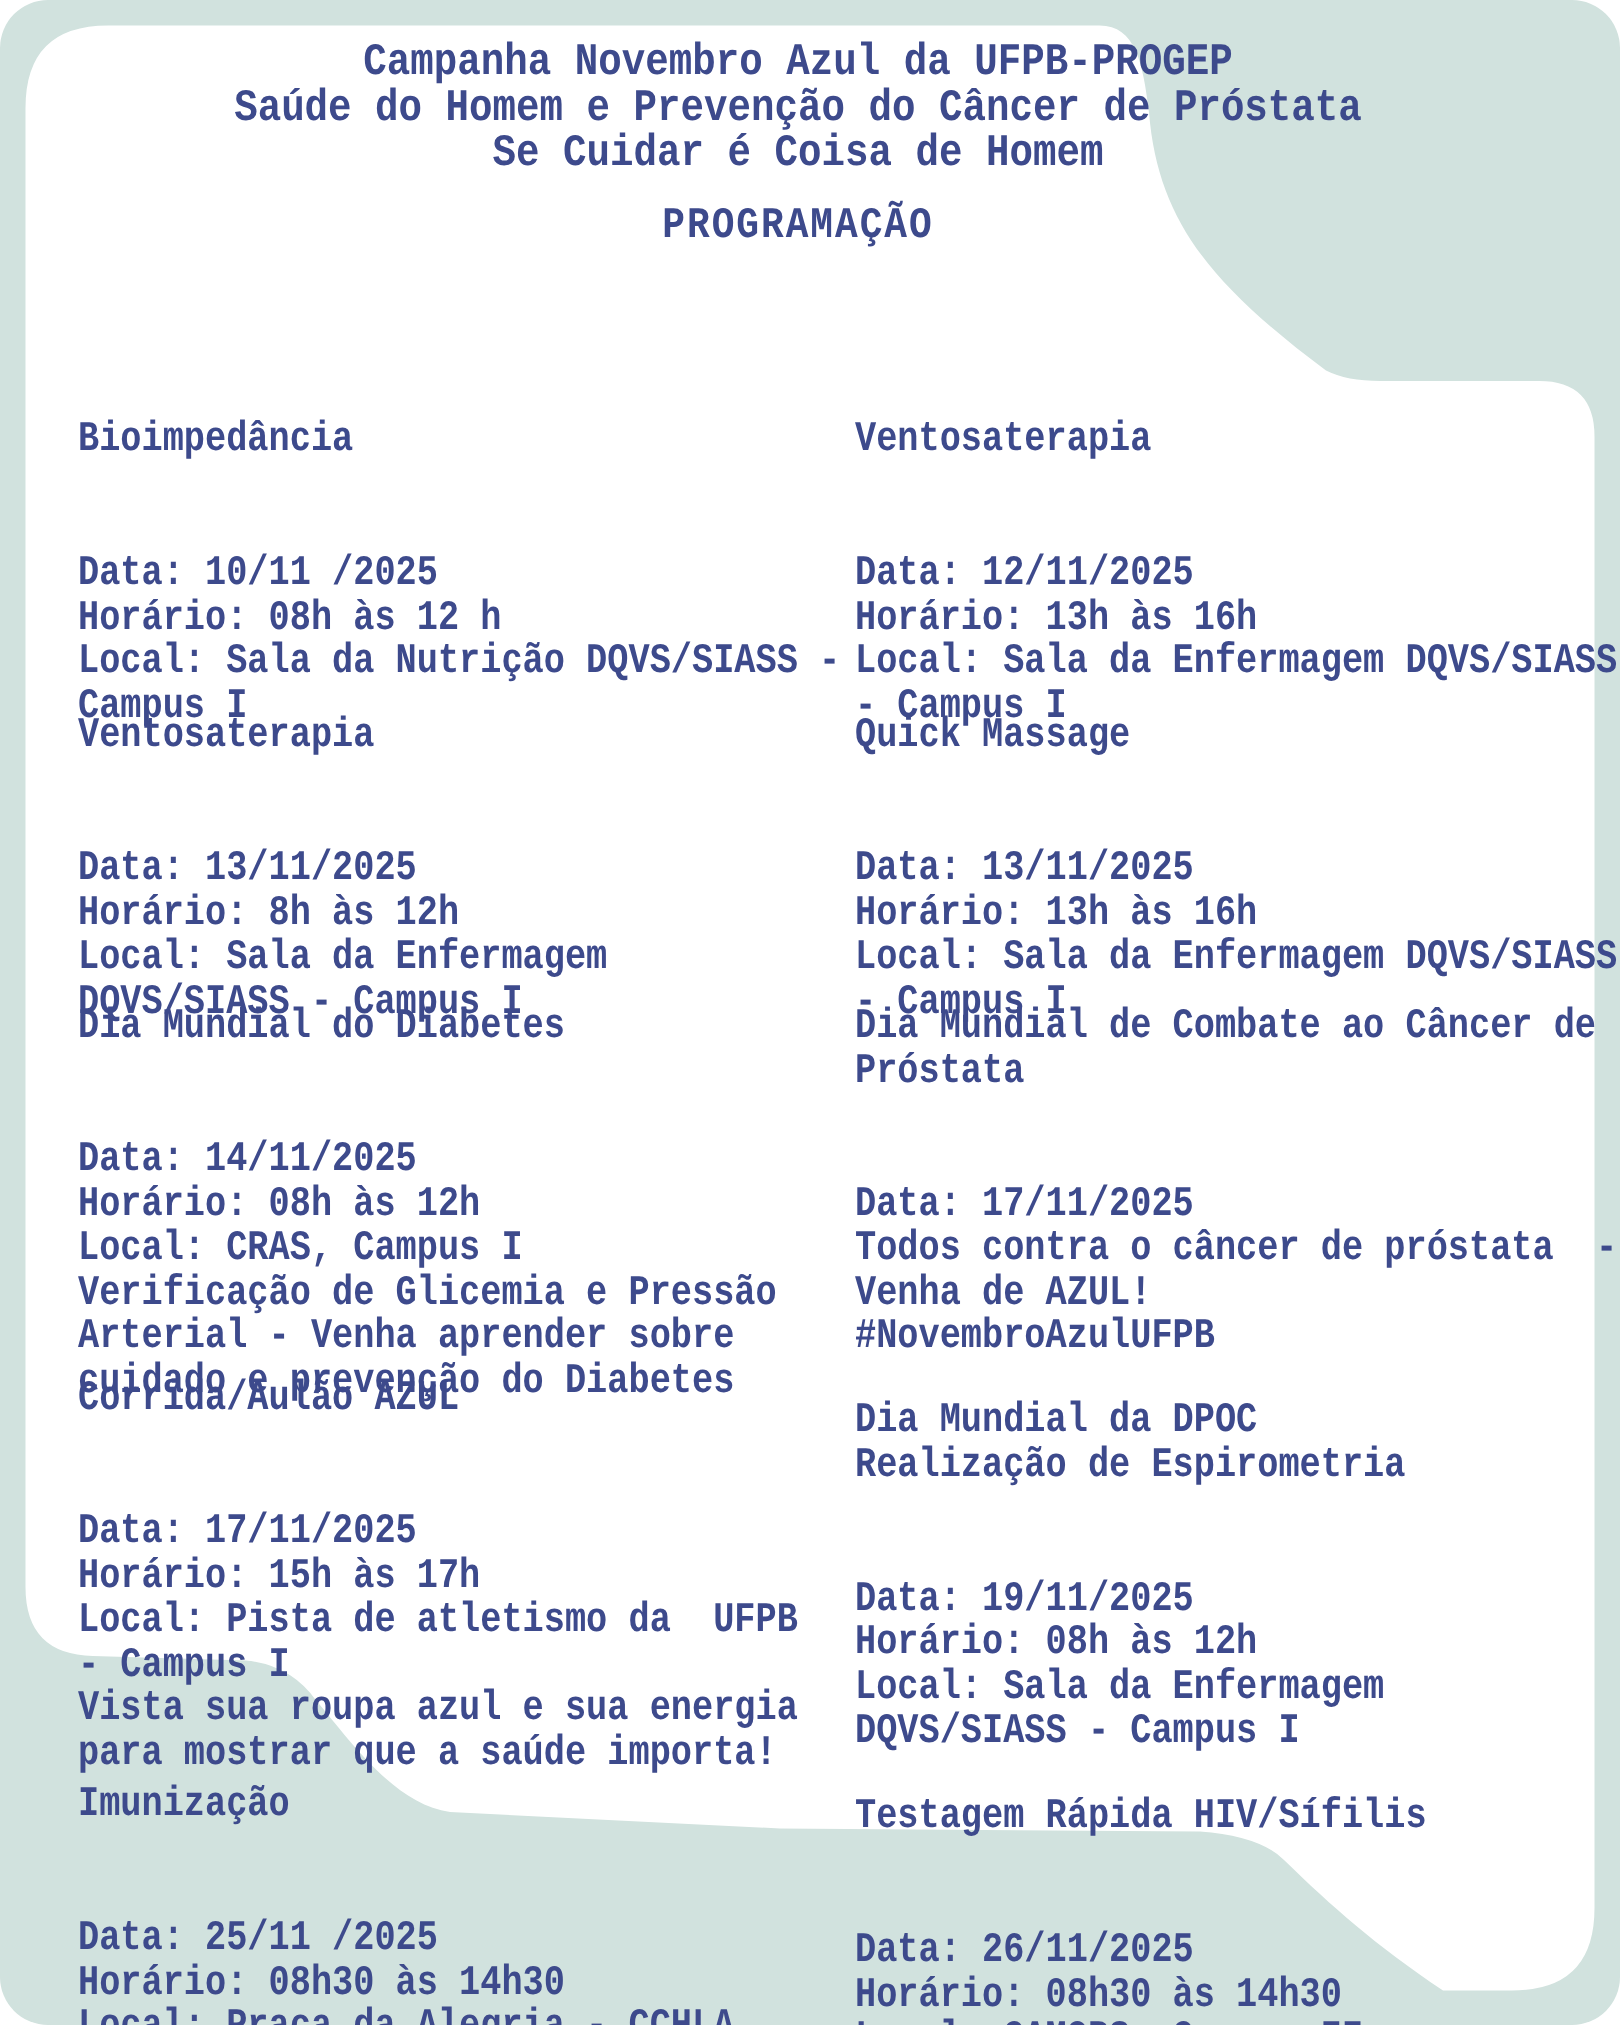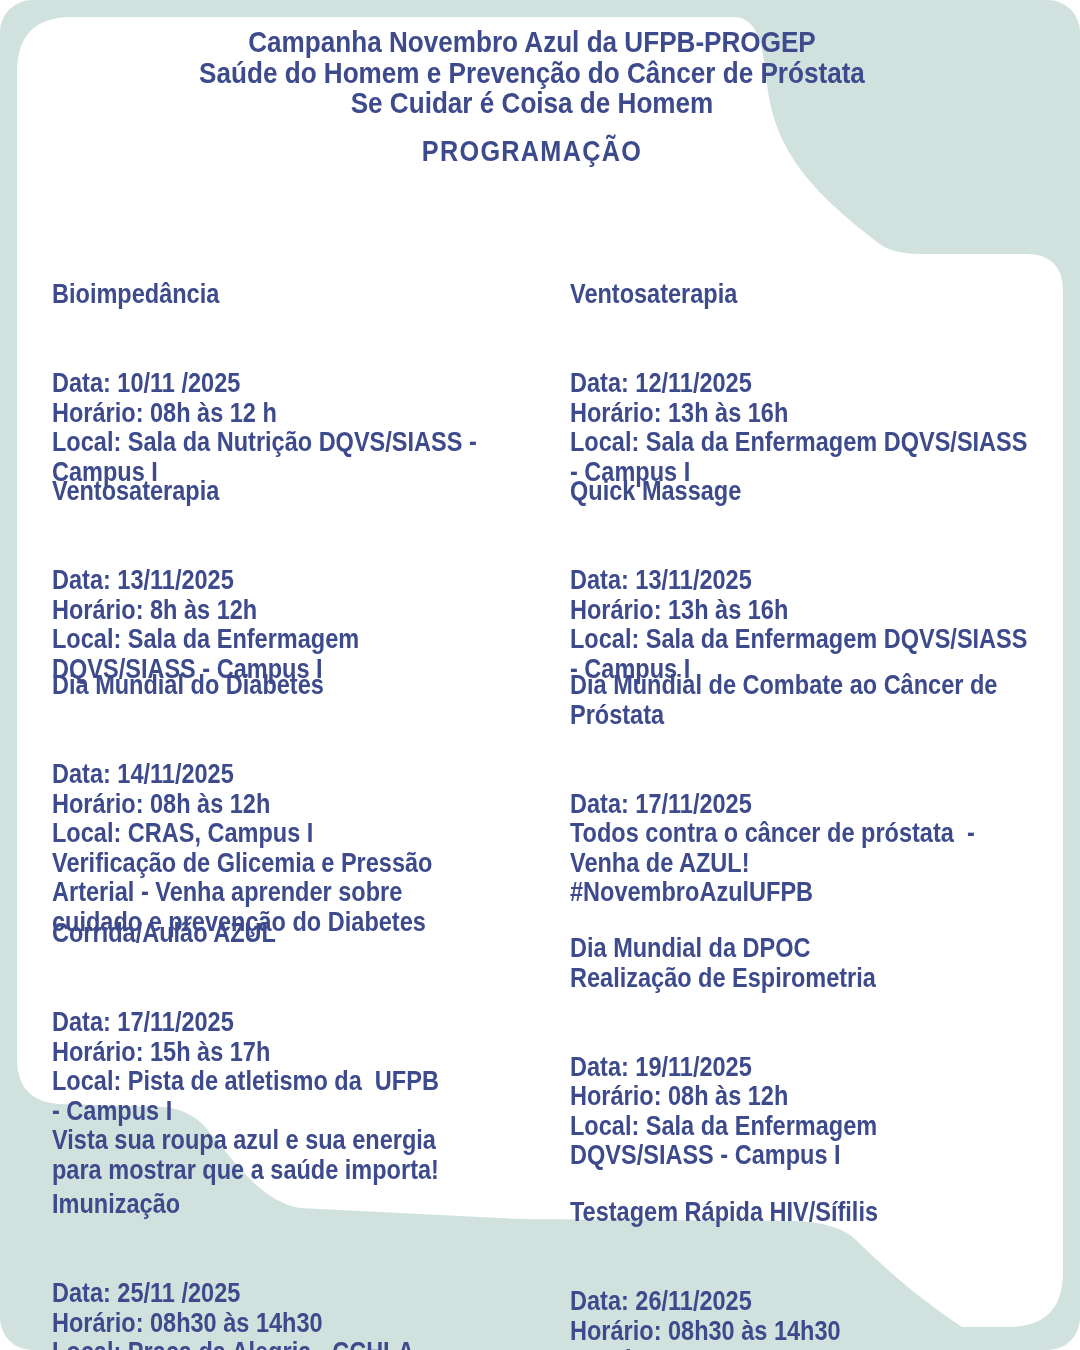--- a/index.html
+++ b/index.html
@@ -1,19 +1,19 @@
 <!DOCTYPE html>
 <html><head>
 <meta charset="utf-8">
 <style>
   html,body { margin:0; padding:0; background:#fff; }
   .poster {
     position:relative; width:1080px; height:1350px;
     background:#ffffff; overflow:hidden;
-    font-family:Liberation Sans, sans-serif;
+    font-family:Liberation Mono, monospace;
   }
   .bg-teal {
     position:absolute; left:0; top:0; width:1080px; height:1350px;
     background:#d1e2de; border-radius:32px;
   }
   .card-svg { position:absolute; left:0; top:0; }
   .title {
     position:absolute; top:27px; left:0; width:1064px;
     text-align:center; color:#3d4a8c; font-weight:700;
     font-size:30px; line-height:30.5px;

